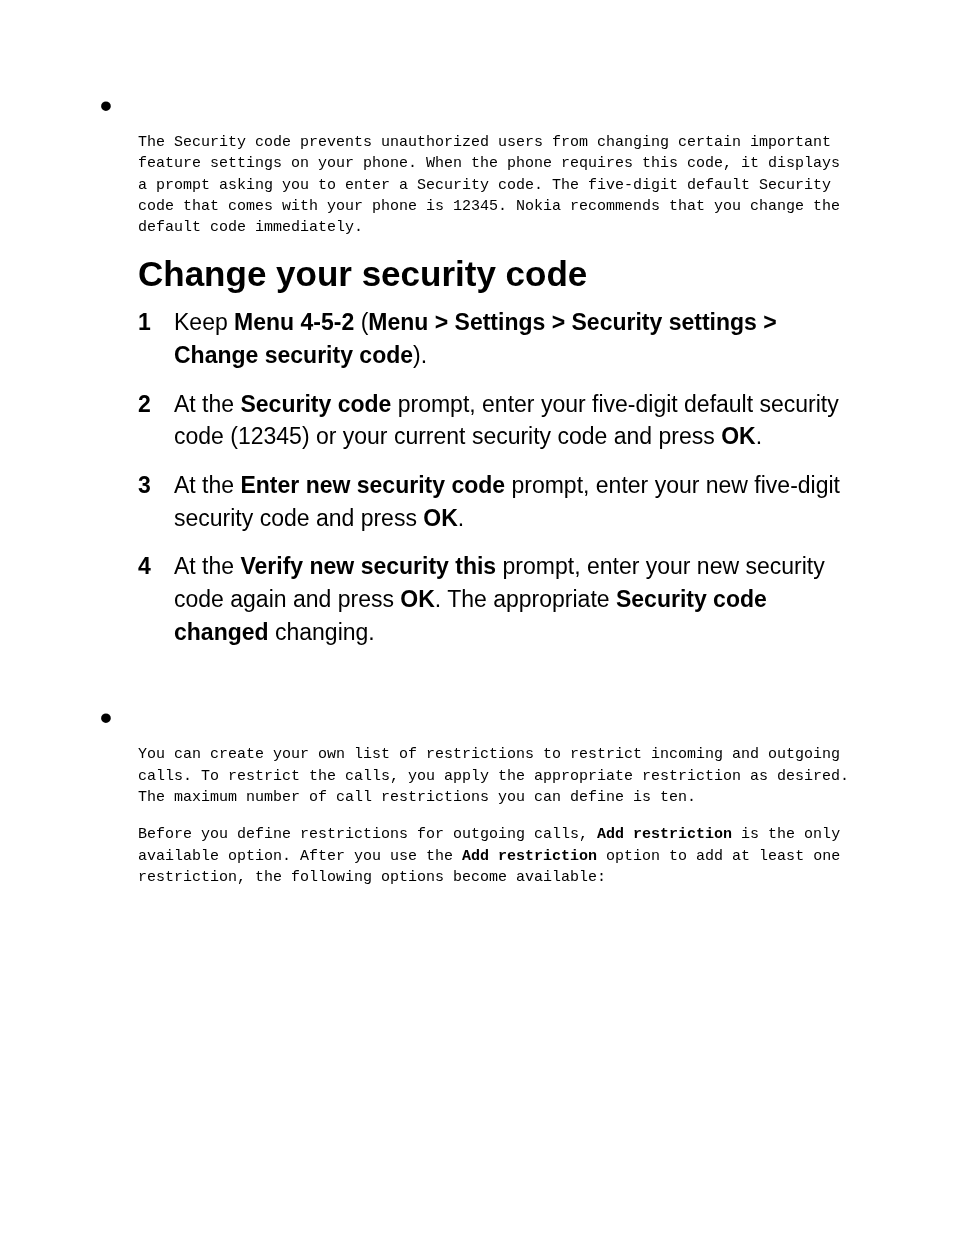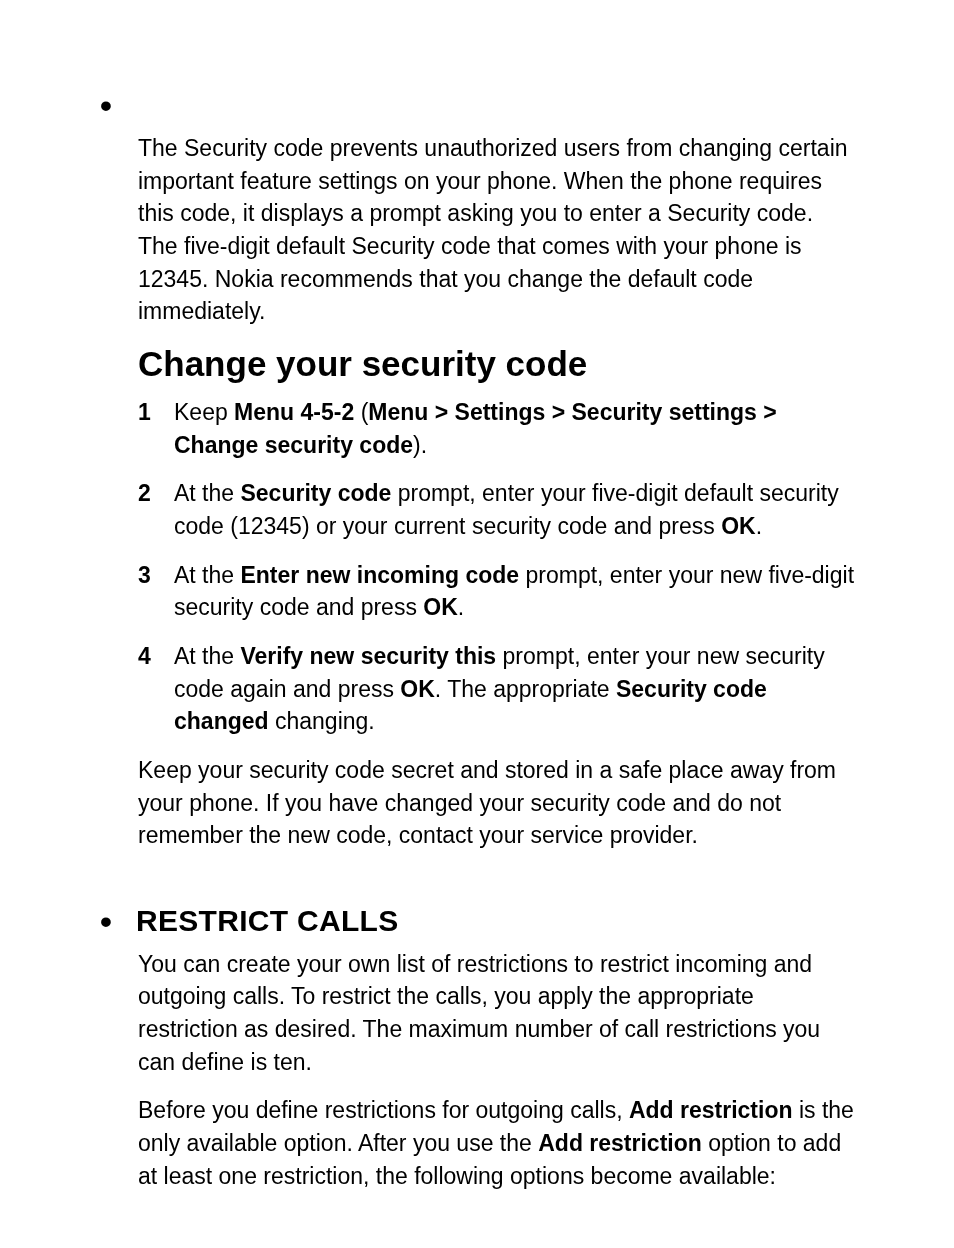--- a/index.html
+++ b/index.html
@@ -27,25 +27,26 @@
     margin: 0 0 10px 0;
   }
   .section-heading .bullet {
     font-size: 34px;
     line-height: 1;
     margin-right: 22px;
     width: 16px;
     text-align: center;
   }
   .body-text {
-    font-size: 23px;
+    font-size: 15px;
     line-height: 1.42;
     margin: 0 0 16px 0;
     padding-left: 40px;
     font-stretch: condensed;
+    font-family: Liberation Mono, monospace;
   }
   .note-block {
     display: flex;
     align-items: flex-start;
     padding-left: 40px;
     margin: 8px 0 22px 0;
   }
   .note-icon {
     flex: 0 0 auto;
     width: 36px;
@@ -108,38 +109,36 @@
     </li>
     <li class="ol-item">
       <span class="ol-num">2</span>
       <span>
         <span>At the </span><b>Security code</b><span> prompt, enter your five-digit default security code (12345) or your current security code and press </span><b>OK</b><span>.</span>
       </span>
     </li>
     <li class="ol-item">
       <span class="ol-num">3</span>
       <span>
-        <span>At the </span><b>Enter new incoming code</b><span> prompt, enter your new five-digit security code and press </span><b>OK</b><span>.</span>
+        <span>At the </span><b>Enter new security code</b><span> prompt, enter your new five-digit security code and press </span><b>OK</b><span>.</span>
       </span>
     </li>
     <li class="ol-item">
       <span class="ol-num">4</span>
       <span>
         <span>At the </span><b>Verify new security this</b><span> prompt, enter your new security code again and press </span><b>OK</b><span>. The appropriate </span><b>Security code changed</b><span> changing.</span>
       </span>
     </li>
   </ol>
 
-  <p class="body-text">Keep your security code secret and stored in a safe place away from your phone. If you have changed your security code and do not remember the new code, contact your service provider.</p>
 
   <div class="section-gap"></div>
 
   <h2 class="section-heading">
     <span class="bullet">•</span>
-    <span>RESTRICT CALLS</span>
   </h2>
 
   <p class="body-text">You can create your own list of restrictions to restrict incoming and outgoing calls. To restrict the calls, you apply the appropriate restriction as desired. The maximum number of call restrictions you can define is ten.</p>
 
   <p class="body-text">
     <span>Before you define restrictions for outgoing calls, </span><b>Add restriction</b><span> is the only available option. After you use the </span><b>Add restriction</b><span> option to add at least one restriction, the following options become available:</span>
   </p>
 
 </div>
 

